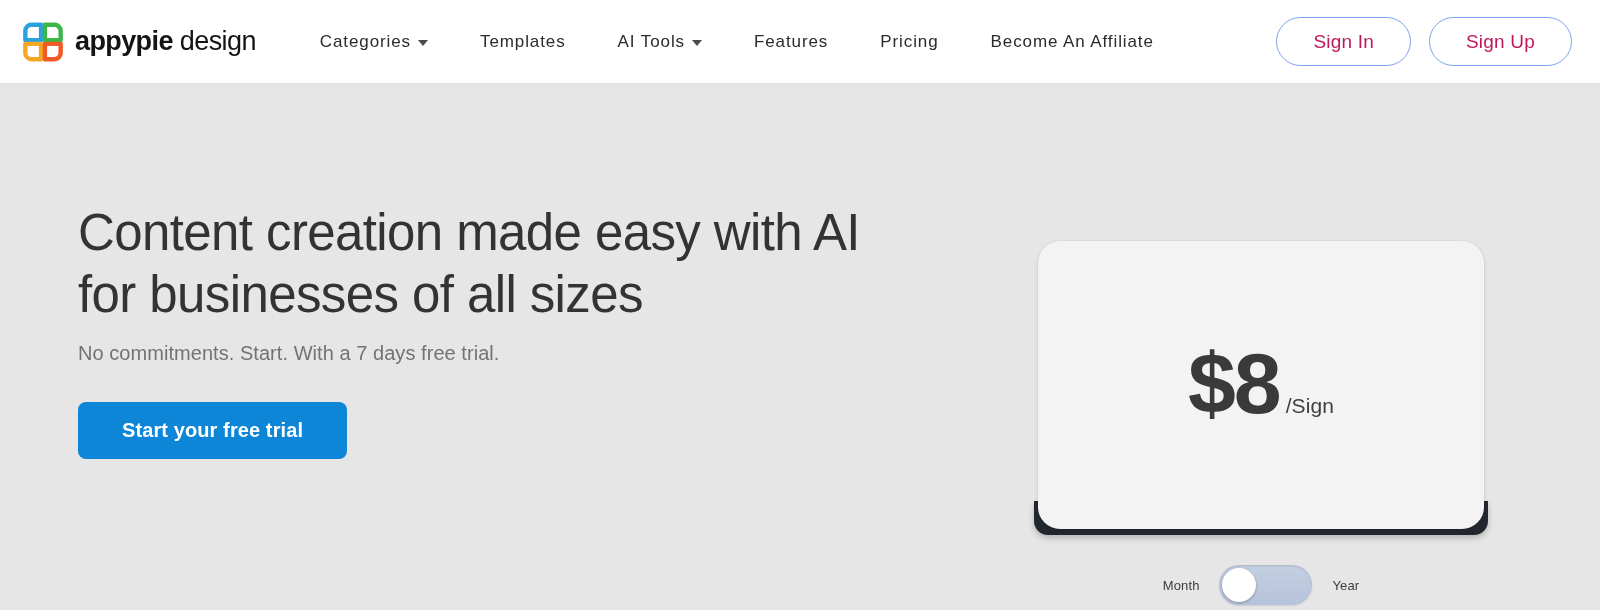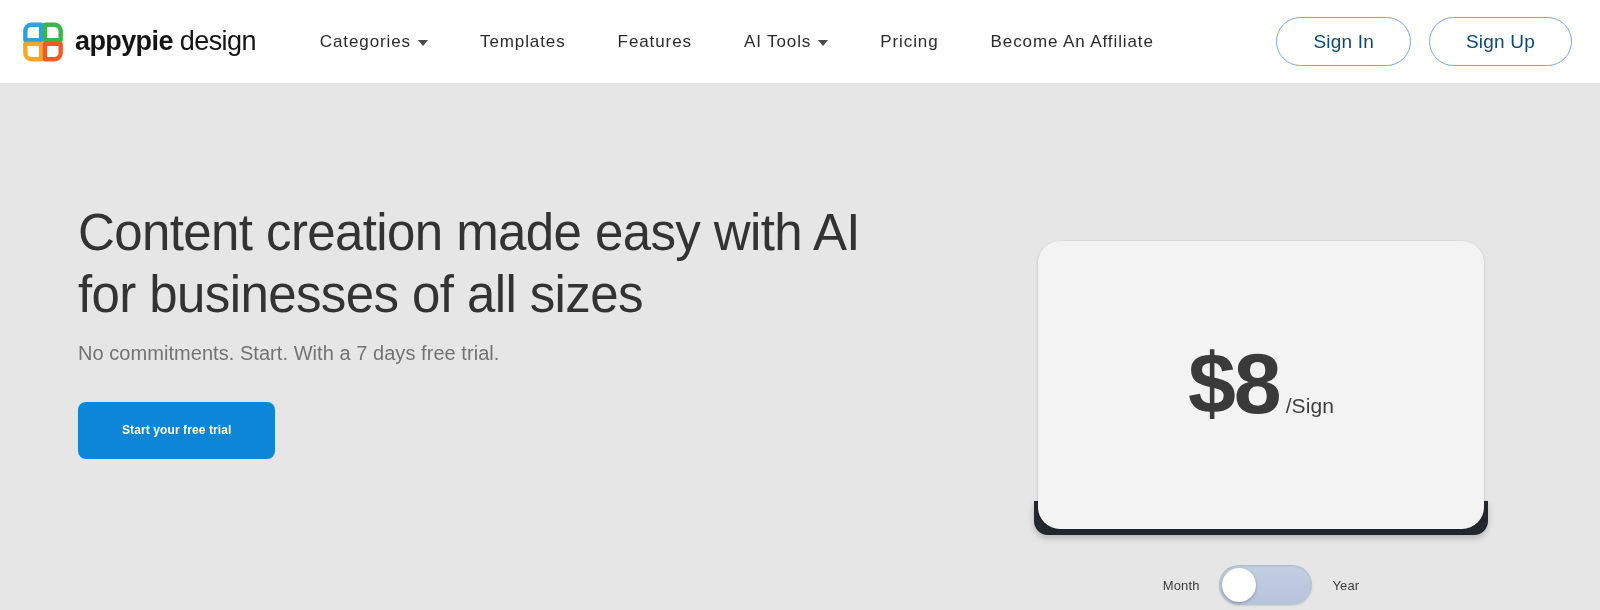--- a/index.html
+++ b/index.html
@@ -104,21 +104,21 @@
     display: flex;
     align-items: center;
     gap: 18px;
     flex: 0 0 auto;
     margin-left: auto;
   }
 
   .auth-btn {
     font-family: inherit;
     font-size: 19px;
-    color: #0c4a6e;
+    color: #be185d;
     background: #ffffff;
     border: 1.4px solid #7aa4f0;
     border-radius: 32px;
     padding: 13px 36px;
     cursor: pointer;
     white-space: nowrap;
     letter-spacing: 0.2px;
     line-height: 1.15;
   }
 
@@ -152,21 +152,21 @@
     font-size: 20px;
     color: #737373;
     letter-spacing: 0.05px;
     font-weight: 400;
   }
 
   .cta {
     margin-top: 37px;
     display: inline-block;
     font-family: inherit;
-    font-size: 12px;
+    font-size: 20px;
     font-weight: 700;
     color: #ffffff;
     background: #0d86d8;
     border: none;
     border-radius: 8px;
     padding: 0 44px;
     height: 57px;
     line-height: 57px;
     cursor: pointer;
     letter-spacing: 0.1px;
@@ -303,26 +303,26 @@
       <button class="nav-item">
         <span>Categories</span>
         <span class="caret"></span>
       </button>
 
       <button class="nav-item">
         <span>Templates</span>
       </button>
 
       <button class="nav-item">
-        <span>Features</span>
-      </button>
-
-      <button class="nav-item">
         <span>AI Tools</span>
         <span class="caret"></span>
+      </button>
+
+      <button class="nav-item">
+        <span>Features</span>
       </button>
 
       <button class="nav-item">
         <span>Pricing</span>
       </button>
 
       <button class="nav-item">
         <span>Become An Affiliate</span>
       </button>
 

